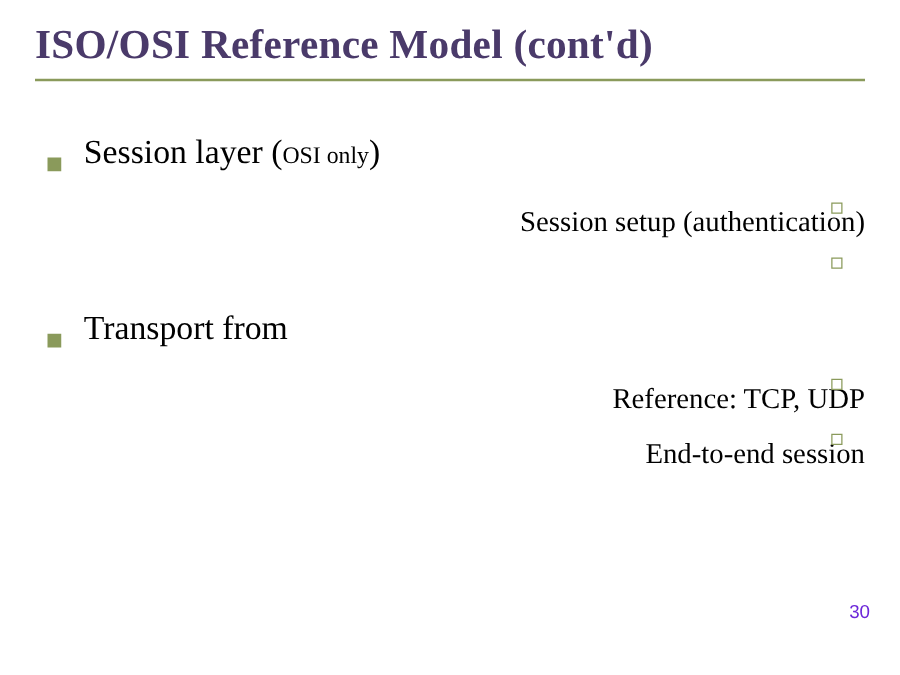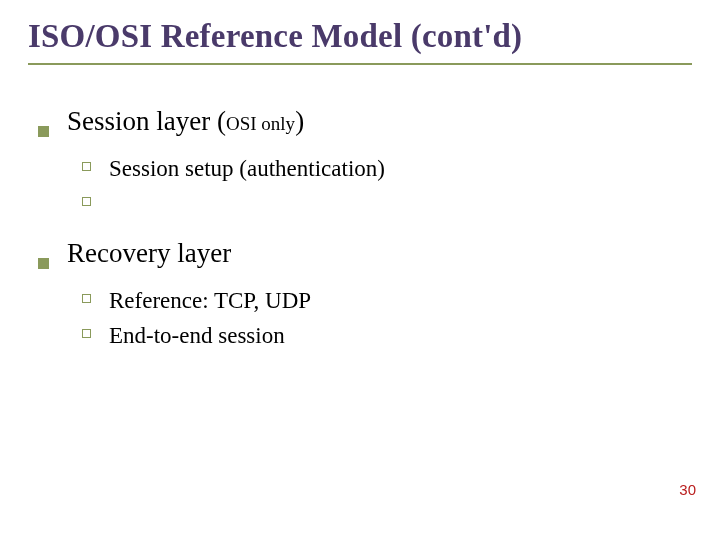--- a/index.html
+++ b/index.html
@@ -58,22 +58,23 @@
     font-size: 27px;
   }
   .l1 .text .sub {
     font-size: 19px;
   }
   .l2-group {
     margin: 4px 0 40px 44px;
   }
   .l2 {
     display: flex;
-    align-items: flex-start;
+    align-items: flex-end;
     margin-bottom: 4px;
+    flex-direction: column;
   }
   .l2 .bullet-open {
     width: 9px;
     height: 9px;
     border: 1.5px solid #8a9a5b;
     background: transparent;
     flex: 0 0 auto;
     margin-right: 18px;
     position: relative;
     top: 9px;
@@ -82,21 +83,21 @@
   .l2 .text {
     font-size: 23px;
     line-height: 1.35;
     max-width: 570px;
   }
   .pagenum {
     position: absolute;
     right: 24px;
     bottom: 14px;
     font-size: 15px;
-    color: #b91c1c;
+    color: #6d28d9;
   }
 </style>
 </head>
 <body>
 
 <div class="slide">
 
   <h1 class="title">ISO/OSI Reference Model (cont'd)</h1>
   <hr class="rule">
 
@@ -114,21 +115,21 @@
         <span class="text">Session setup (authentication)</span>
       </div>
       <div class="l2">
         <span class="bullet-open"></span>
       </div>
     </div>
 
     <div class="l1">
       <span class="bullet-sq"></span>
       <span class="text">
-        <span>Recovery layer</span><span class="sub"></span><span class="paren"></span>
+        <span>Transport from</span><span class="sub"></span><span class="paren"></span>
       </span>
     </div>
     <div class="l2-group">
       <div class="l2">
         <span class="bullet-open"></span>
         <span class="text">Reference: TCP, UDP</span>
       </div>
       <div class="l2">
         <span class="bullet-open"></span>
         <span class="text">End-to-end session</span>

